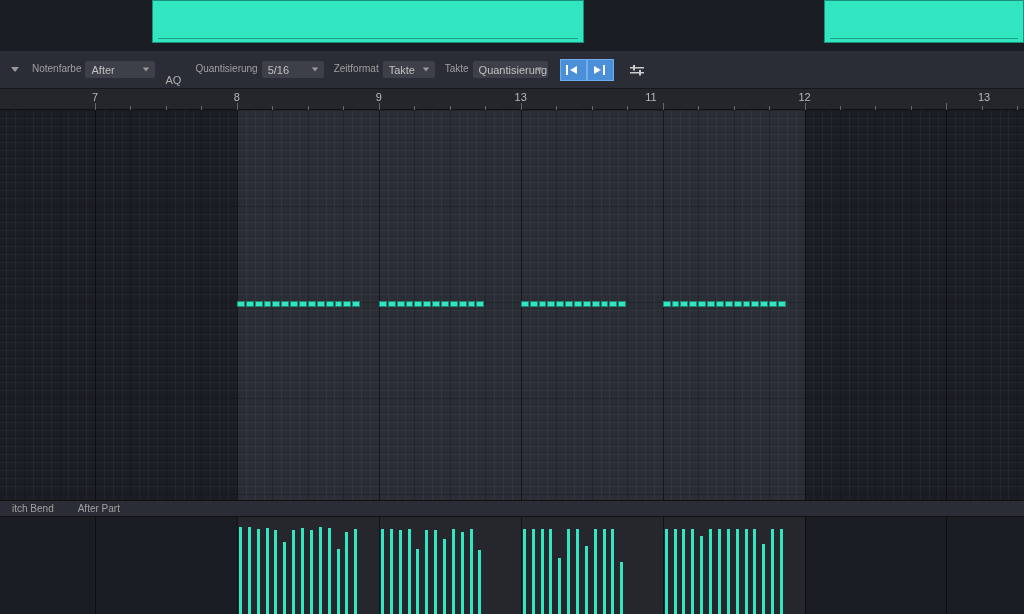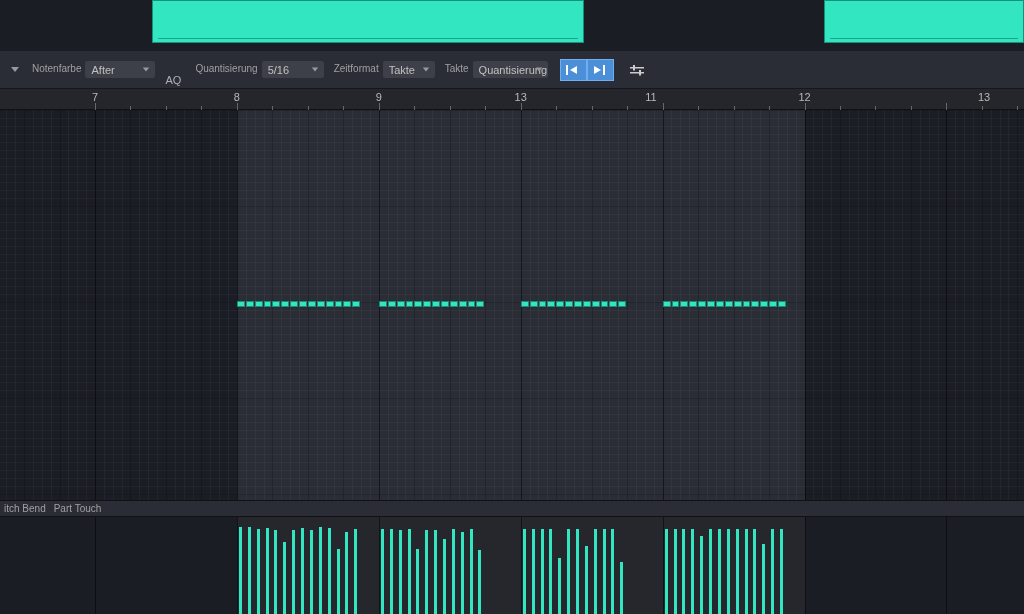--- a/index.html
+++ b/index.html
@@ -187,21 +187,21 @@
     .controller-tabs {
       height: 17px;
       background: #2a2d35;
       display: flex;
       align-items: center;
       font-size: 10px;
       border-top: 1px solid #111;
       border-bottom: 1px solid #111;
     }
     .controller-tab {
-      padding: 0 4px;
+      padding: 0 12px;
       color: #a0a0a0;
       cursor: pointer;
     }
 
     
     .velocity-lane {
       height: 97px;
       background: #1a1d24;
       position: relative;
       overflow: hidden;
@@ -551,21 +551,21 @@
     <div class="note" style="left: 733.664px; width: 7.869px; top: 191px;"></div>
     <div class="note" style="left: 742.533px; width: 7.869px; top: 191px;"></div>
     <div class="note" style="left: 751.402px; width: 7.869px; top: 191px;"></div>
     <div class="note" style="left: 760.271px; width: 7.869px; top: 191px;"></div>
     <div class="note" style="left: 769.14px; width: 7.869px; top: 191px;"></div>
     <div class="note" style="left: 778.009px; width: 7.869px; top: 191px;"></div>
   </div>
 
 <div class="controller-tabs">
   <div class="controller-tab">itch Bend</div>
-  <div class="controller-tab">Part Touch</div>
+  <div class="controller-tab">After Part</div>
 </div>
 
 <div class="velocity-lane" id="velocity">
     <div class="velocity-active" style="left: 237px; width: 568px;"></div>
     <div class="v-line bar" style="left: 95px;"></div>
     <div class="v-line bar" style="left: 236.9px;"></div>
     <div class="v-line bar" style="left: 378.8px;"></div>
     <div class="v-line bar" style="left: 520.7px;"></div>
     <div class="v-line bar" style="left: 662.6px;"></div>
     <div class="v-line bar" style="left: 804.5px;"></div>

